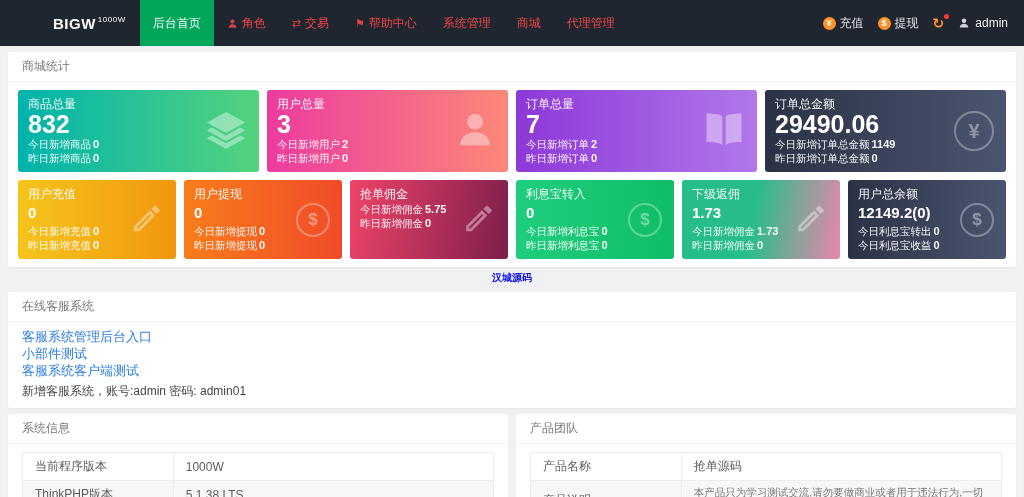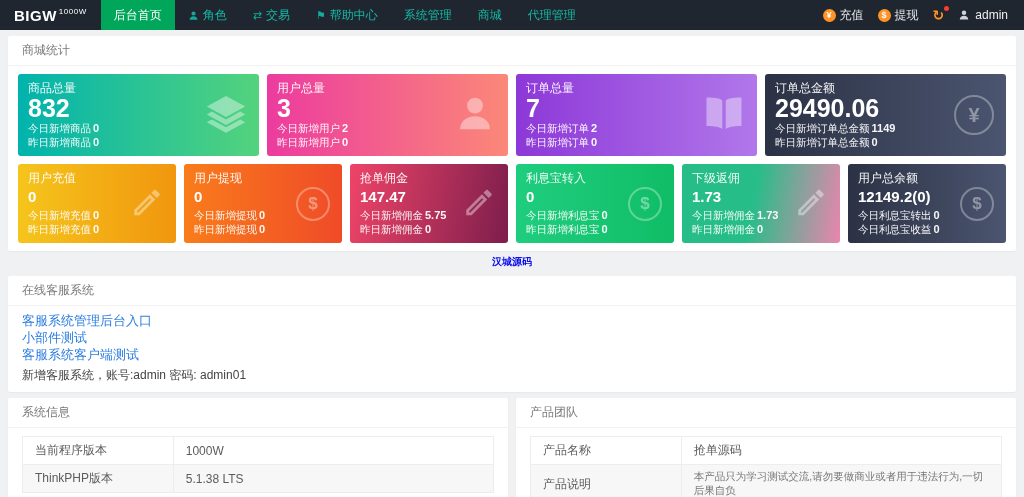--- a/index.html
+++ b/index.html
@@ -1,24 +1,24 @@
 <!DOCTYPE html>
 <html><head>
 <meta charset="utf-8">
 <style>
   * { margin:0; padding:0; box-sizing:border-box; }
   html,body { width:1024px; height:497px; overflow:hidden; background:#f0f1f2;
     font-family:"Liberation Sans","DejaVu Sans",sans-serif; font-size:12px; color:#333; }
 
   
-  .navbar { height:30px; background:#20262f; display:flex; align-items:stretch; color:#cfd3da; }
+  .navbar { height:46px; background:#20262f; display:flex; align-items:stretch; color:#cfd3da;padding-left:39px; }
   .brand { display:flex; align-items:center; padding:0 14px; color:#fff; font-weight:bold; font-size:15px; letter-spacing:.5px; }
   .brand sup { font-size:8px; font-weight:normal; margin-left:2px; position:relative; top:-4px; }
   .nav-items { display:flex; align-items:stretch; }
-  .nav-item { display:flex; align-items:center; gap:4px; padding:0 13px; color:#14b8a6; cursor:pointer; font-size:12px; }
+  .nav-item { display:flex; align-items:center; gap:4px; padding:0 13px; color:#ef4444; cursor:pointer; font-size:12px; }
   .nav-item.active { background:#00a65a; color:#fff; }
   .nav-ico { font-size:11px; opacity:.9; display:inline-flex; align-items:center; }
   .nav-ico svg { width:11px; height:11px; fill:currentColor; }
   .nav-right { margin-left:auto; display:flex; align-items:center; gap:14px; padding-right:16px; }
   .nav-right .link { display:flex; align-items:center; gap:4px; color:#e3e6ea; cursor:pointer; }
   .coin { display:inline-block; width:13px; height:13px; border-radius:50%; background:#ff9326; color:#fff;
           font-size:9px; line-height:13px; text-align:center; font-weight:bold; }
   .refresh { color:#ff9326; font-size:14px; font-weight:bold; position:relative; cursor:pointer; line-height:1; }
   .dot { position:absolute; top:-2px; right:-5px; width:5px; height:5px; border-radius:50%; background:#ff3b30; }
   .user-link { display:flex; align-items:center; gap:5px; color:#eef0f3; cursor:pointer; }
@@ -211,21 +211,20 @@
         <div class="stat-value">0</div>
         <div class="stat-line"><span>今日新增提现</span><b>0</b></div>
         <div class="stat-line"><span>昨日新增提现</span><b>0</b></div>
         <div class="stat-icon">
           <div class="circle-ico">$</div>
         </div>
       </div>
 
       <div class="stat-card bg-maroon">
         <div class="stat-title">抢单佣金</div>
-        <div class="stat-value">147.47</div>
         <div class="stat-line"><span>今日新增佣金</span><b>5.75</b></div>
         <div class="stat-line"><span>昨日新增佣金</span><b>0</b></div>
         <div class="stat-icon">
           <svg viewBox="0 0 24 24">
               <path d="M14.06 9.02l.92.92L5.92 19H5v-.92l9.06-9.06M17.66 3c-.25 0-.51.1-.7.29l-1.83 1.83 3.75 3.75 1.83-1.83c.39-.39.39-1.02 0-1.41l-2.34-2.34c-.2-.2-.45-.29-.71-.29zm-3.6 3.19L3 17.25V21h3.75L17.81 9.94l-3.75-3.75z"></path>
             </svg>
         </div>
       </div>
 
       <div class="stat-card bg-green">

